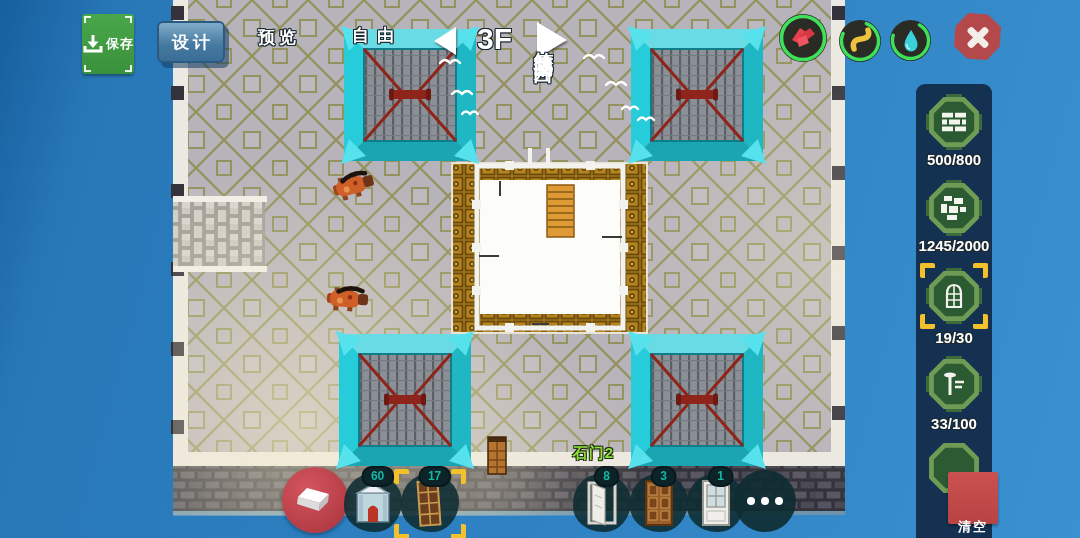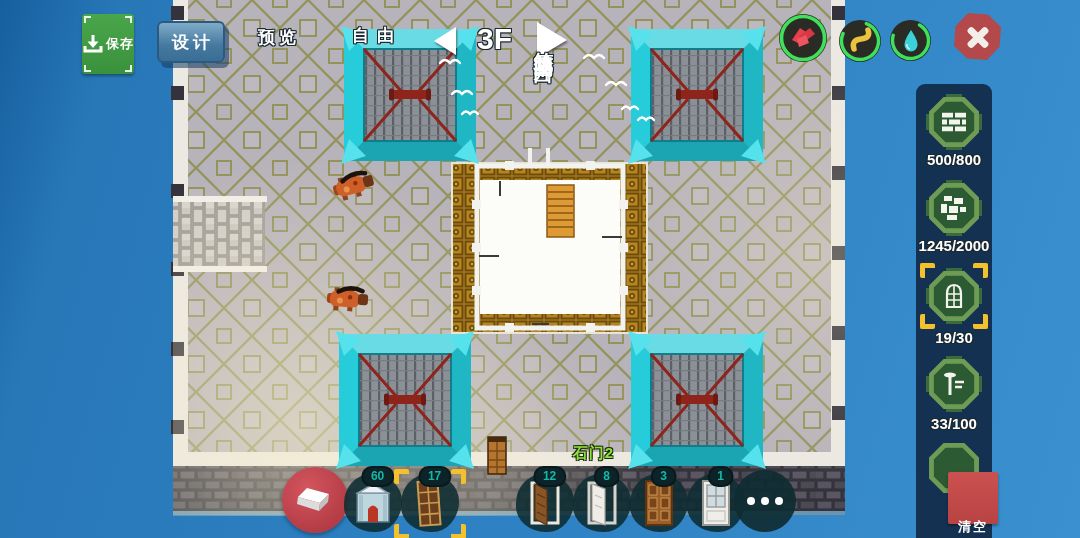--- a/index.html
+++ b/index.html
@@ -433,28 +433,20 @@
     <span class="badge">17</span>
     <span class="slot-brk brk">
       <i class="tl"></i>
         <i class="tr"></i>
         <i class="bl"></i>
         <i class="br"></i>
     </span>
   </div>
 
 
-  <div class="abs slot" style="left:516px;">
-    <svg width="34" height="46" viewBox="0 0 34 46">
-      <rect x="4" y="3" width="26" height="40" fill="none" stroke="#ece8de" stroke-width="3"></rect>
-      <polygon points="7,4 19,10 19,45 7,39" fill="#8a5526" stroke="#5a3410" stroke-width="1.2"></polygon>
-      <path d="M9 14 l8 4 M9 23 l8 4 M9 32 l8 4" stroke="#5a3410" stroke-width="1.2"></path>
-    </svg>
-    <span class="badge">12</span>
-  </div>
 
   <div class="abs slot" style="left:573px;">
     <svg width="34" height="46" viewBox="0 0 34 46">
       <rect x="4" y="3" width="26" height="40" fill="none" stroke="#d8d4cc" stroke-width="3"></rect>
       <polygon points="7,4 20,9 20,45 7,40" fill="#efede7" stroke="#a8a49c" stroke-width="1.2"></polygon>
       <path d="M10 15 l7 3 M10 25 l7 3" stroke="#c2beb6" stroke-width="1.2"></path>
     </svg>
     <span class="badge">8</span>
   </div>
 

